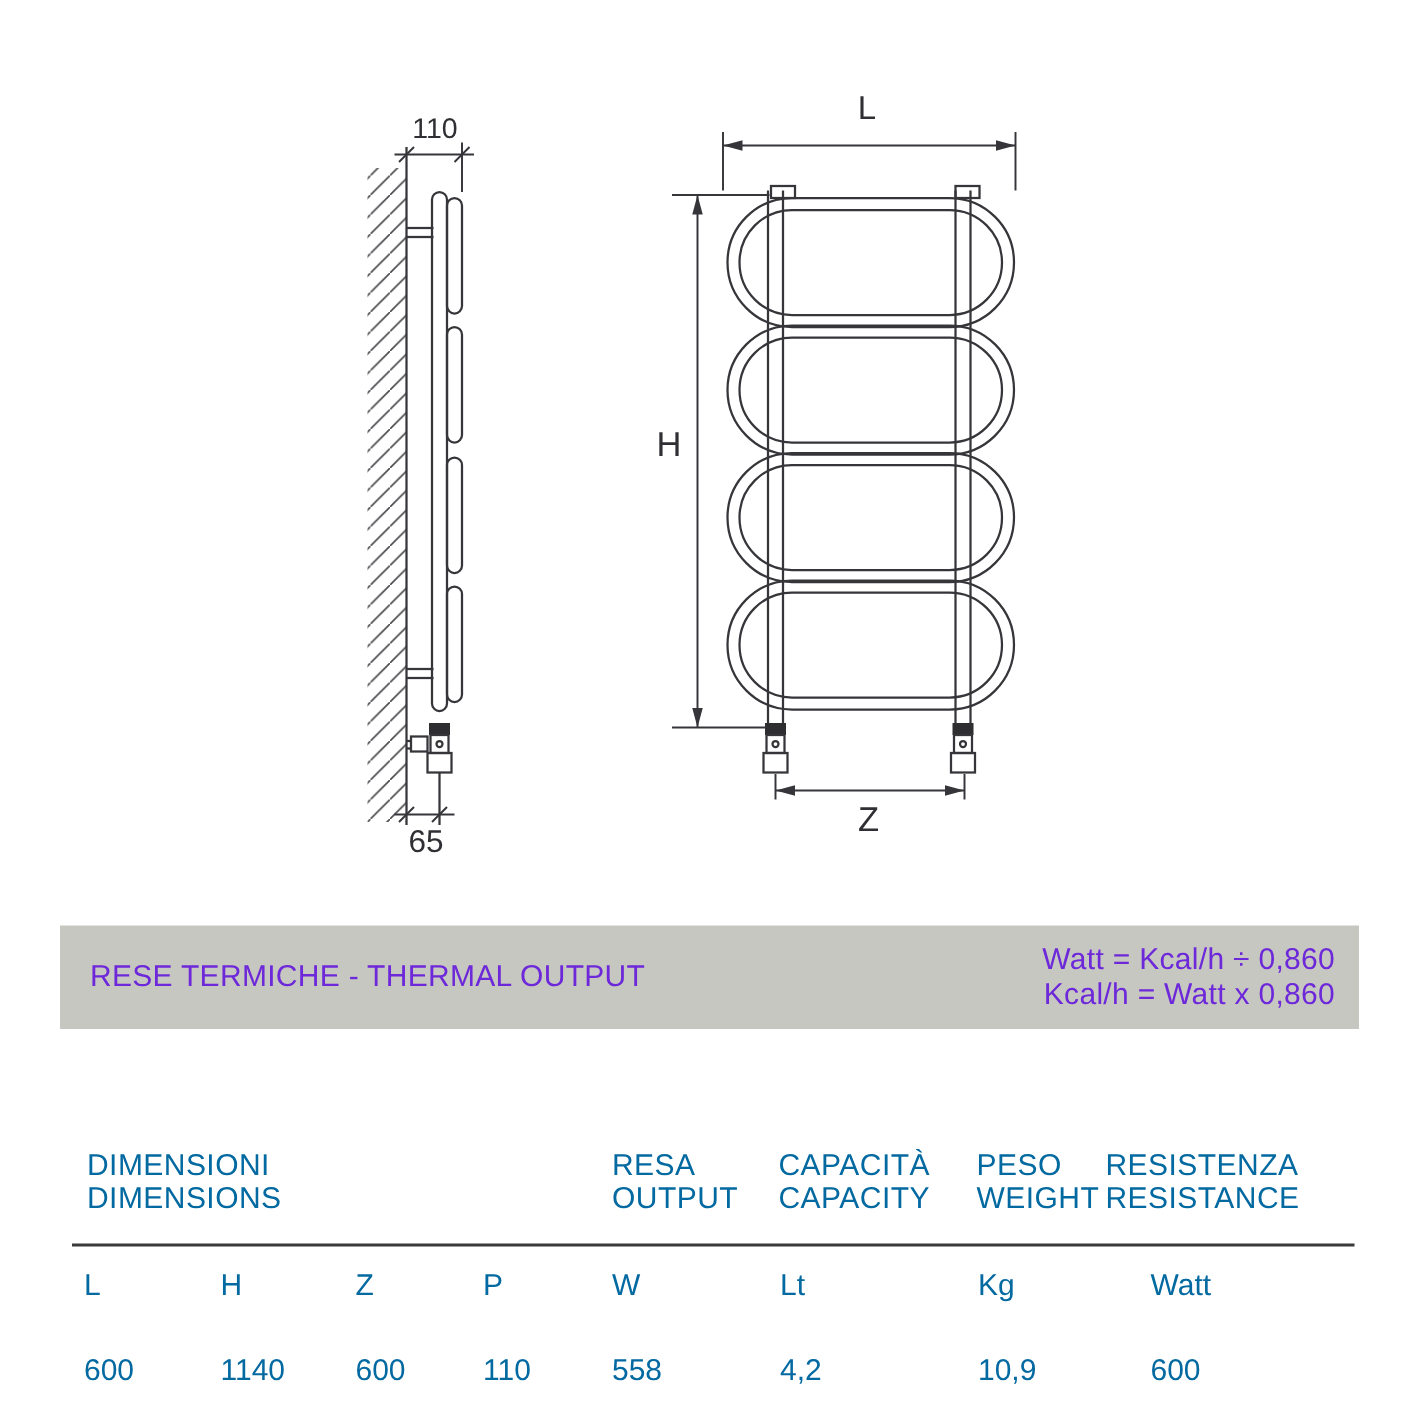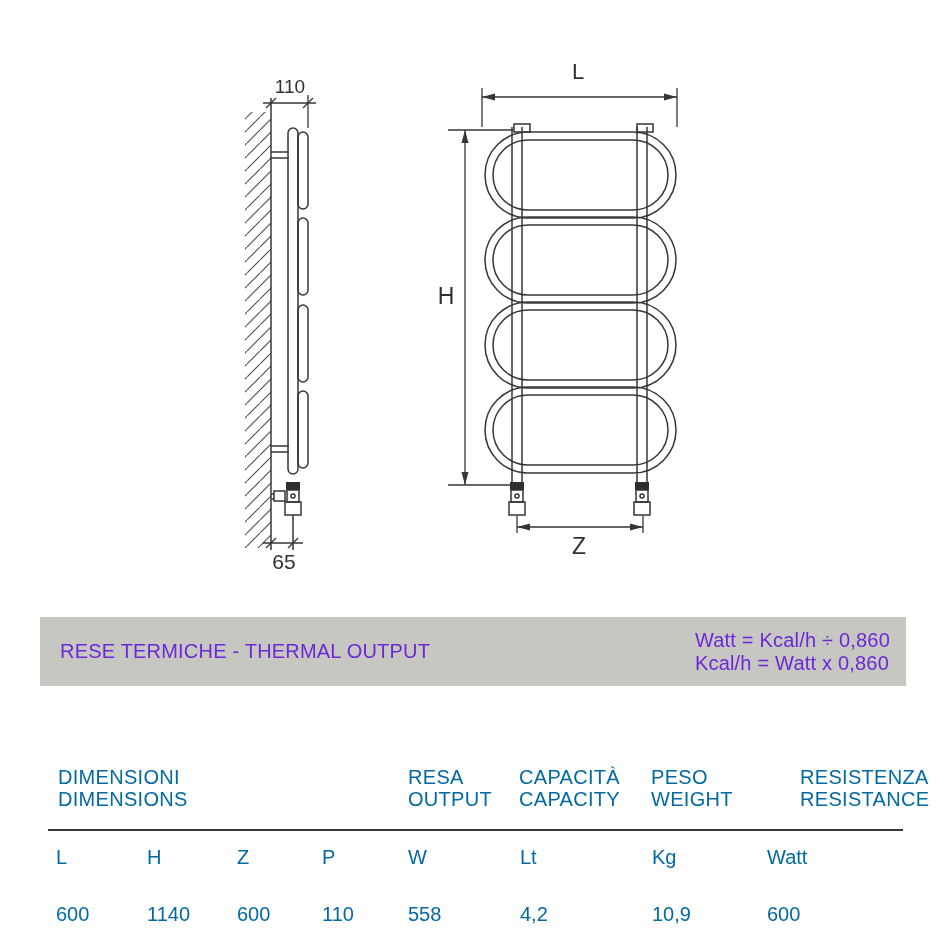--- a/index.html
+++ b/index.html
@@ -17,30 +17,30 @@
   .lbl-L{left:578px;top:59px;font-size:22px;}
   .lbl-H{left:446px;top:283px;font-size:23px;}
   .lbl-Z{left:579px;top:533px;font-size:23px;}
   .banner{
     position:absolute;left:40px;top:617px;width:866px;height:69px;
     display:flex;align-items:center;justify-content:space-between;
     box-sizing:border-box;padding:0 16px 0 20px;
   }
   .banner .col{display:flex;flex-direction:column;justify-content:center;}
   .banner .line{font-size:20px;line-height:23px;color:#6d28d9;letter-spacing:0.2px;}
-  .banner .col.right{}
+  .banner .col.right{text-align:right;}
   .tcell{position:absolute;white-space:nowrap;color:#0369a1;}
   .group-head .it{font-size:20px;line-height:22px;letter-spacing:0.3px;}
   .group-head .en{font-size:20px;line-height:22px;letter-spacing:0.3px;}
   .rule{position:absolute;left:48px;top:829px;width:855px;height:2px;background:#3a3a3a;}
   .subhead{top:846px;font-size:20px;}
   .value{top:903px;font-size:20px;}
   .x0{left:56px;}  .x1{left:147px;} .x2{left:237px;} .x3{left:322px;}
   .x4{left:408px;} .x5{left:520px;} .x6{left:652px;} .x7{left:767px;}
-  .g0{left:58px;}  .g1{left:408px;} .g2{left:519px;} .g3{left:651px;} .g4{left:800px;}
+  .g0{left:58px;}  .g1{left:408px;} .g2{left:519px;} .g3{left:651px;} .g4{left:737px;}
   .gy{top:766px;}
 </style>
 </head>
 <body>
 
 <div class="canvas">
 
   <svg class="drawing" width="950" height="615" viewBox="0 0 950 615">
     <defs>
       <pattern id="hatch" width="13" height="13" patternUnits="userSpaceOnUse">

